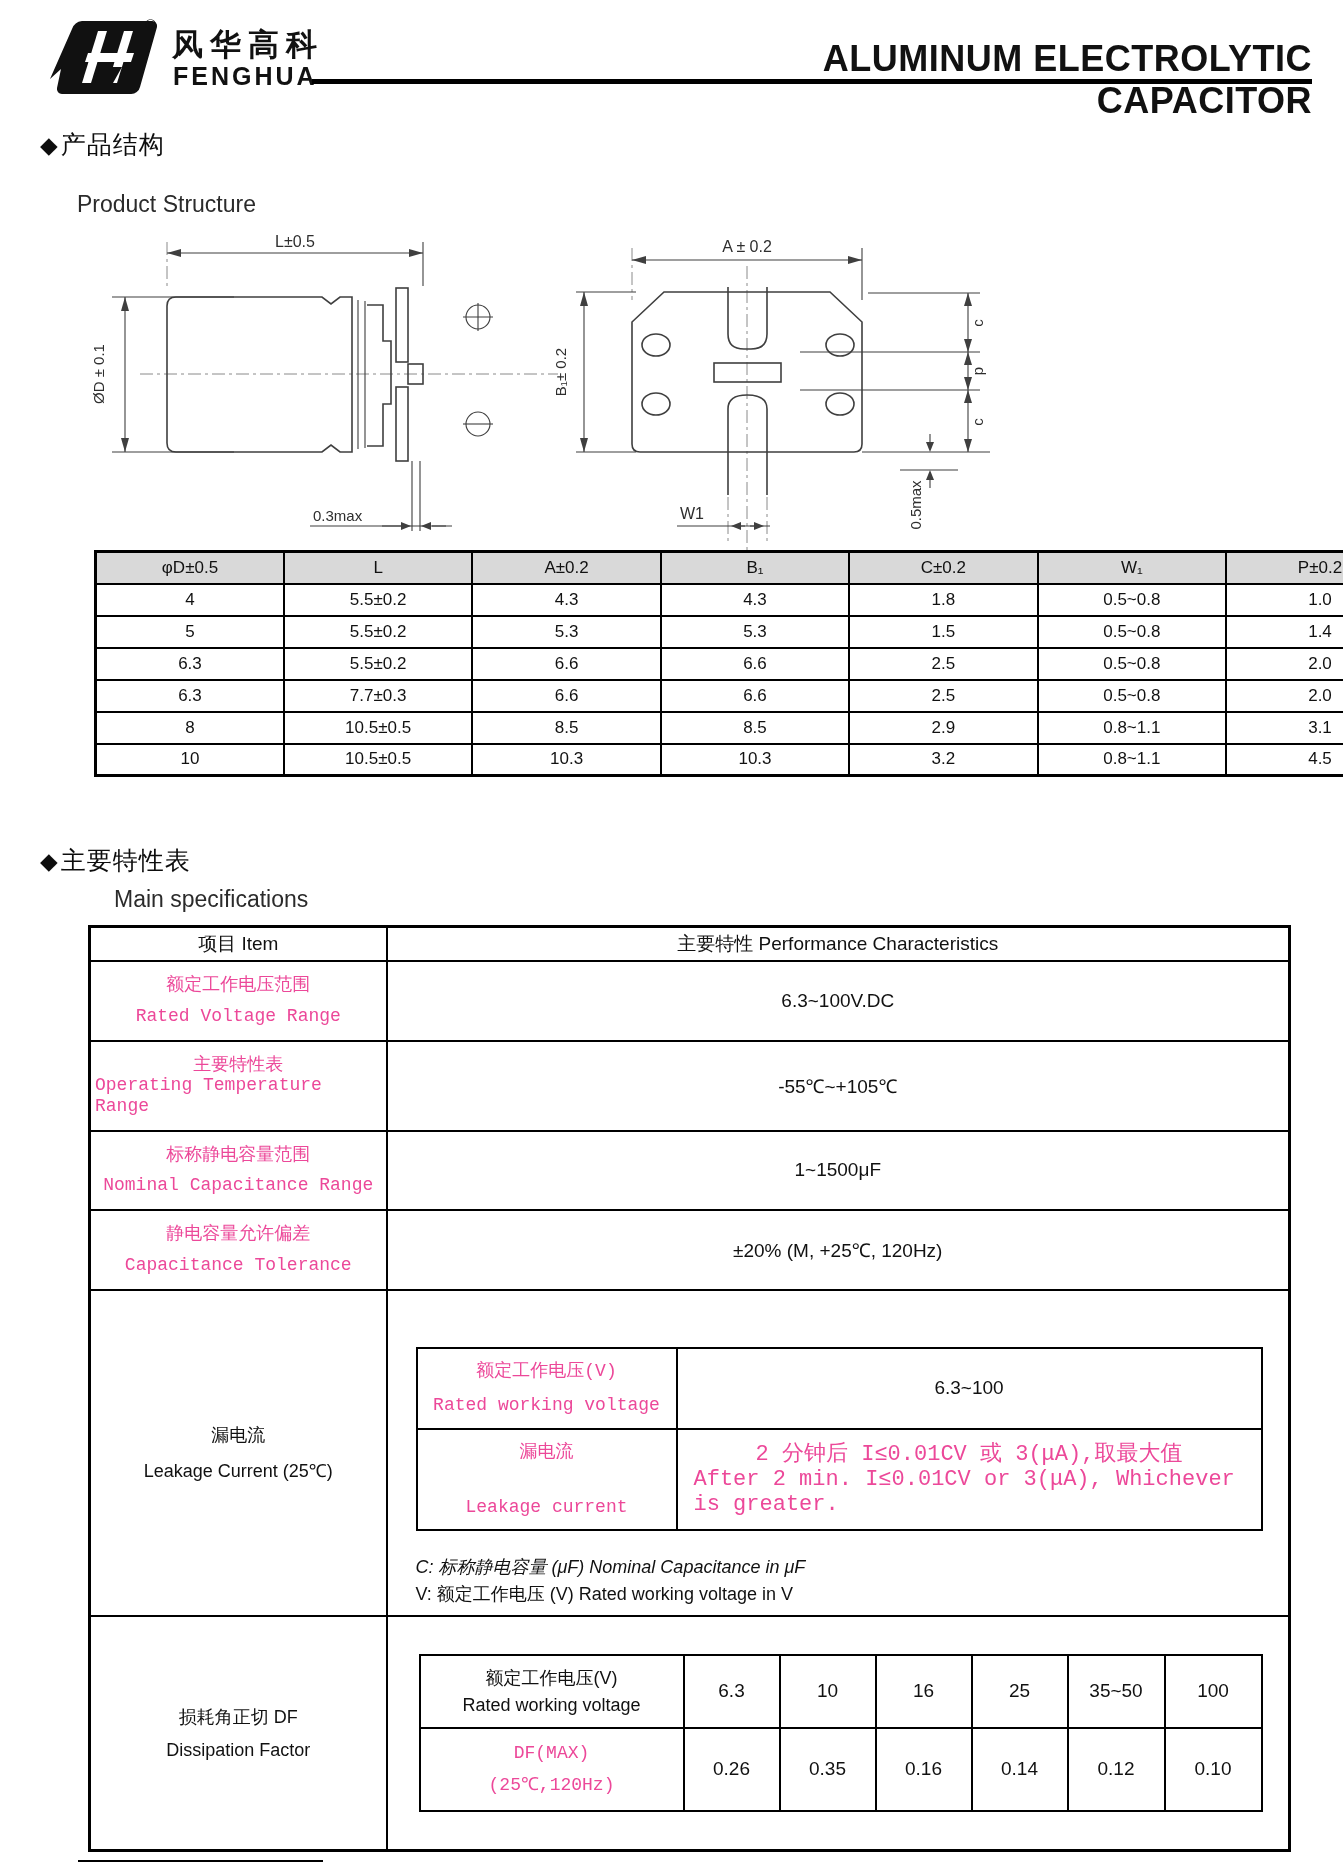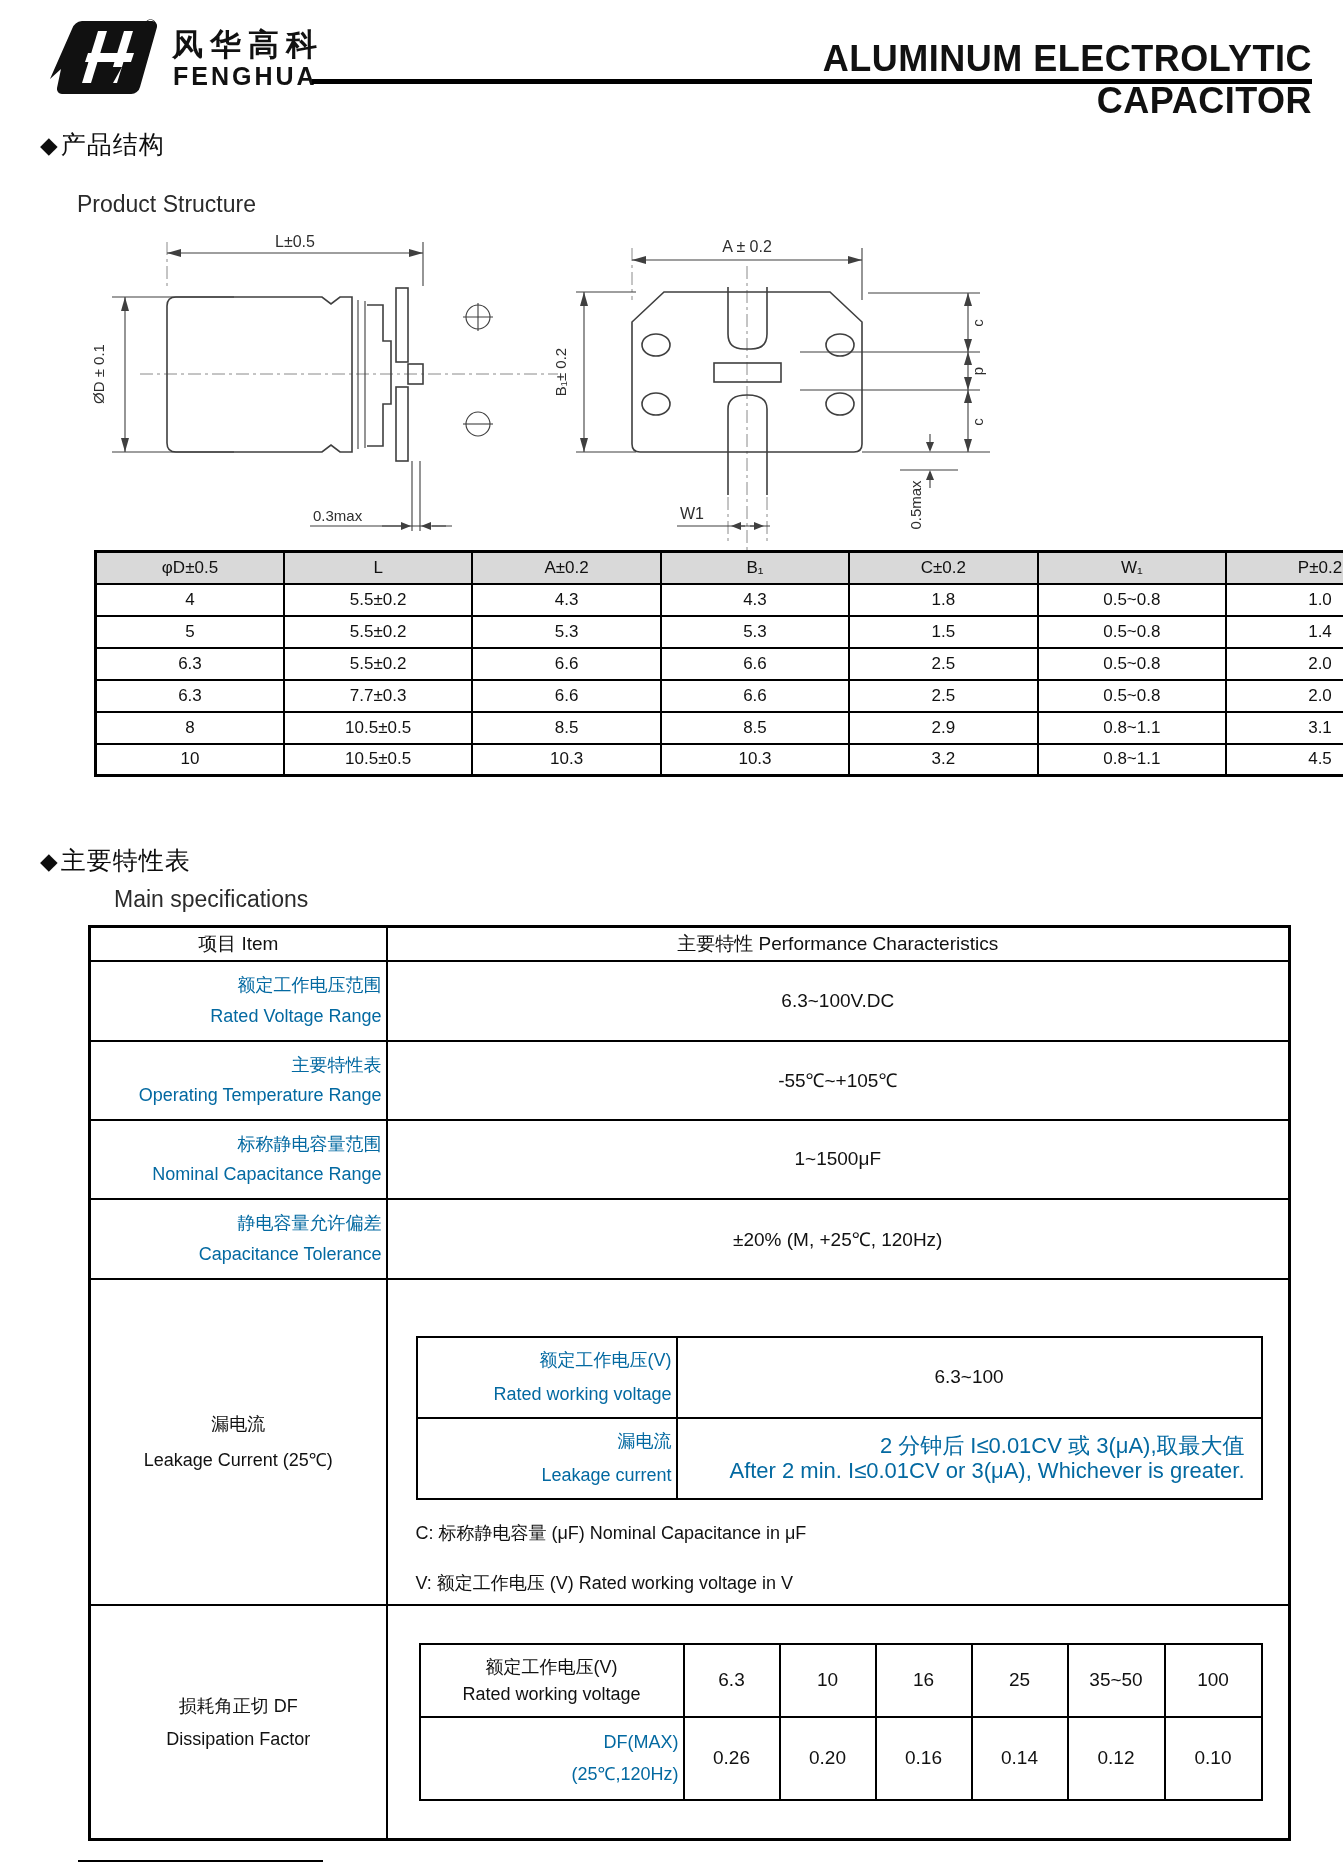--- a/index.html
+++ b/index.html
@@ -32,22 +32,22 @@
   table.dim tr.hd td { background:#d9d9d9; }
 
   
   table.spec { border-collapse:collapse; table-layout:fixed; width:1200px;
                border:3px solid #000; }
   table.spec > tbody > tr > td { border:2px solid #000; padding:0; vertical-align:middle; }
   .fill { position:relative; width:100%; height:100%; }
   .hdr-cell { display:flex; align-items:center; justify-content:center;
               height:100%; font-size:19px; color:#111; }
   .two-line { display:flex; flex-direction:column; justify-content:space-between;
-              align-items:flex-end; height:100%; padding:13px 4px; font-size:18px;
-              color:#0369a1; line-height:1.15; }
+              align-items:center; height:100%; padding:13px 4px; font-size:18px;
+              color:#ec4899; line-height:1.15;font-family:Liberation Mono, monospace; }
   .stack-center { display:flex; flex-direction:column; justify-content:center;
               align-items:center; gap:11px; height:100%; font-size:18px; color:#111; }
   .val-center { display:flex; align-items:center; justify-content:center;
               height:100%; font-size:19px; color:#111; }
 
   table.inner { border-collapse:collapse; table-layout:fixed; background:#fff; }
   table.inner td { border:2px solid #000; padding:0; vertical-align:middle; }
   .note-line { position:absolute; font-size:18px; color:#111; white-space:nowrap; }
 
   
@@ -341,21 +341,21 @@
                 </td>
                 <td>
                   <div class="two-line" style="padding:12px 16px; font-size:22px">
                     <span>2 分钟后 I≤0.01CV 或 3(μA),取最大值</span>
                     <span>After 2 min. I≤0.01CV or 3(μA), Whichever is greater.</span>
                   </div>
                 </td>
               </tr>
             </tbody>
           </table>
-          <div class="note-line" style="left:28px; top:241px;">C: 标称静电容量 (μF) Nominal Capacitance in μF</div>
+          <div class="note-line" style="left:28px; top:264px;font-style:italic;">C: 标称静电容量 (μF) Nominal Capacitance in μF</div>
           <div class="note-line" style="left:28px; top:291px;">V: 额定工作电压 (V) Rated working voltage in V</div>
         </div>
       </td>
     </tr>
 
     <tr>
       <td style="height:235px">
         <div class="stack-center">
           <span>损耗角正切 DF</span>
           <span>Dissipation Factor</span>
@@ -404,21 +404,21 @@
                 <td style="height:83px">
                   <div class="two-line" style="padding:14px 4px; font-size:18px">
                     <span>DF(MAX)</span>
                     <span>(25℃,120Hz)</span>
                   </div>
                 </td>
                 <td>
                     <div class="val-center">0.26</div>
                   </td>
                 <td>
-                    <div class="val-center">0.20</div>
+                    <div class="val-center">0.35</div>
                   </td>
                 <td>
                     <div class="val-center">0.16</div>
                   </td>
                 <td>
                     <div class="val-center">0.14</div>
                   </td>
                 <td>
                     <div class="val-center">0.12</div>
                   </td>

